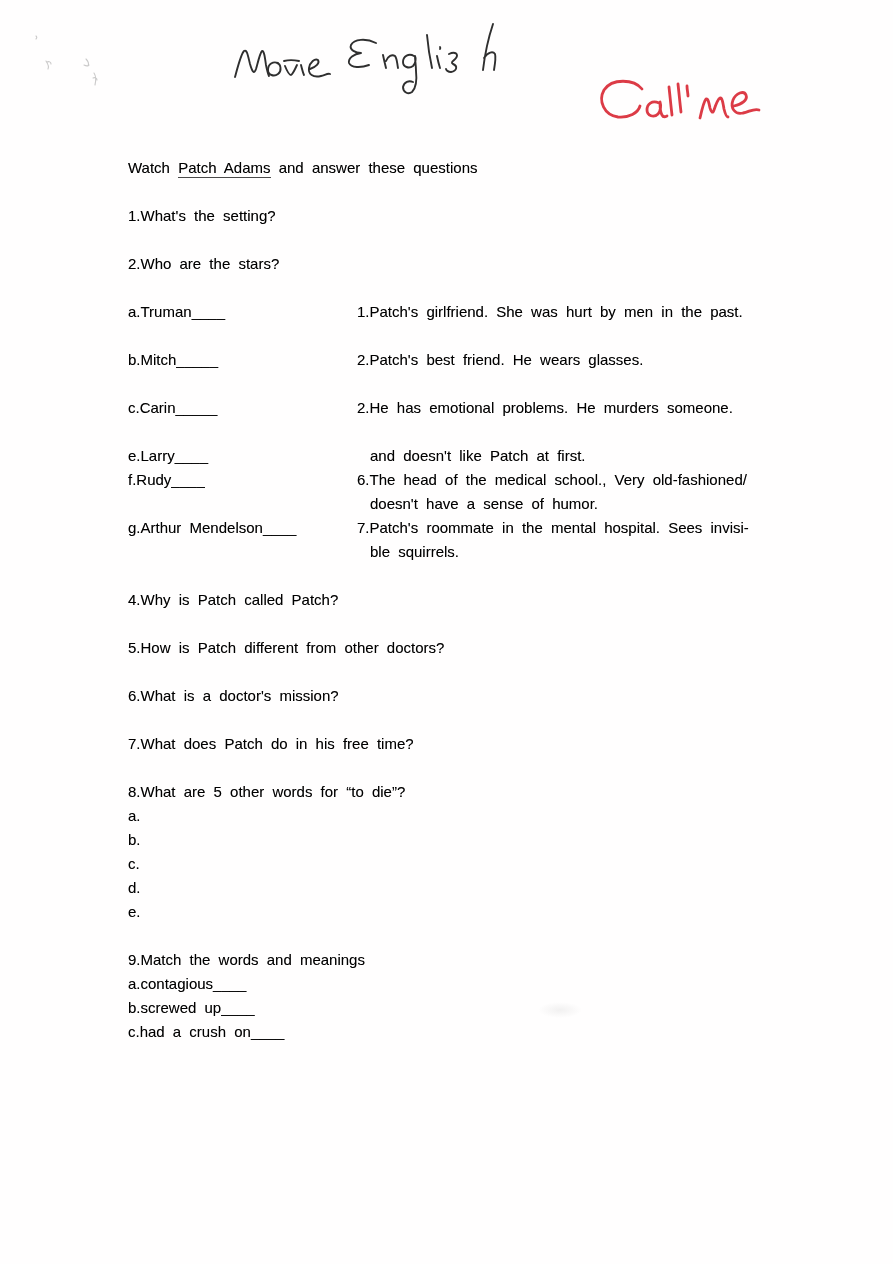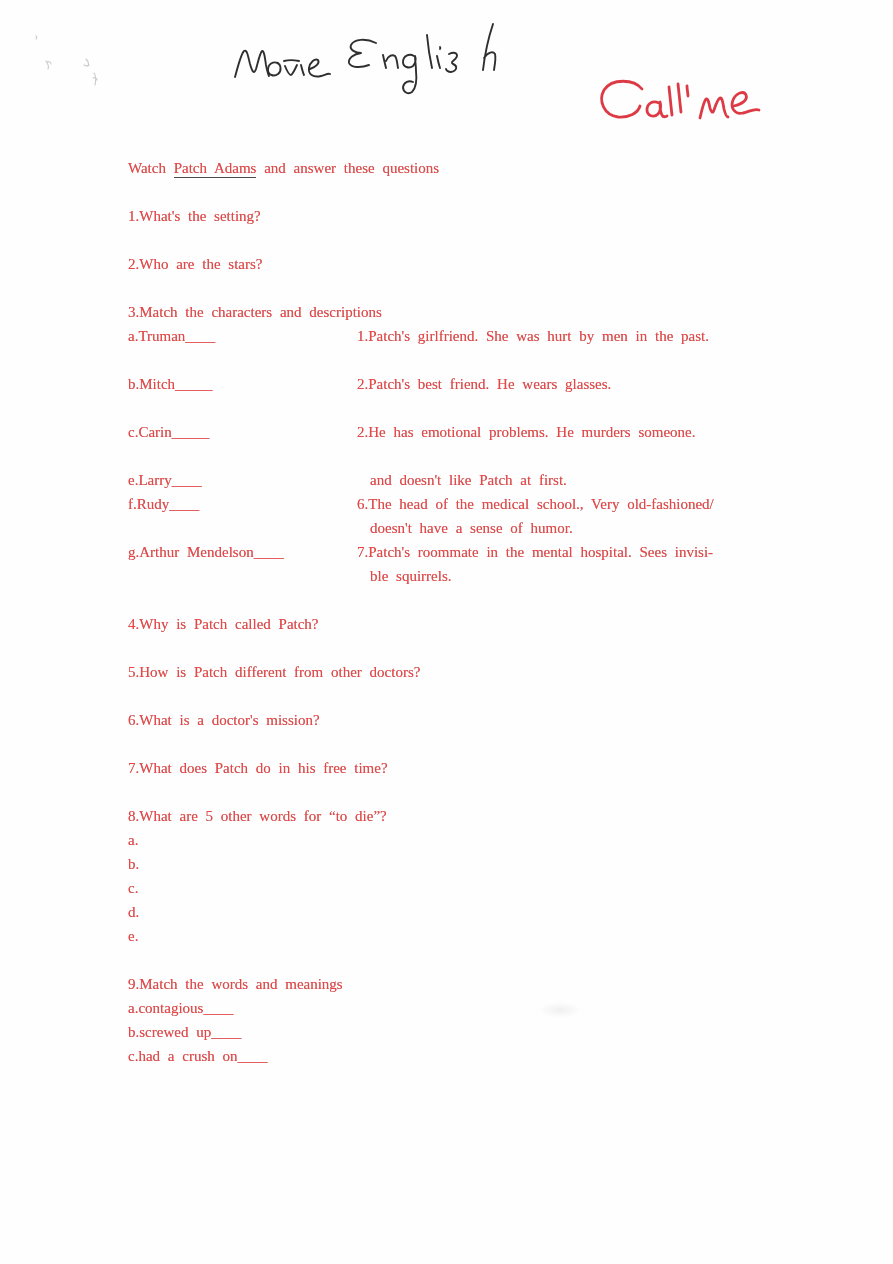--- a/index.html
+++ b/index.html
@@ -1,22 +1,22 @@
 <!DOCTYPE html>
 <html><head>
 <meta charset="utf-8">
 <style>
   html,body{margin:0;padding:0;background:#ffffff;}
   .page{
     position:relative;
     width:893px;height:1264px;
     background:#fffefe;
     overflow:hidden;
-    font-family:Liberation Serif, serif;
-    color:#ef4444;
+    font-family:Liberation Sans, sans-serif;
+    color:#000000;
   }
   .content{
     position:absolute;left:128px;top:156px;right:60px;
     font-size:15px;line-height:24px;word-spacing:4px;
     text-shadow:0 0 0.4px rgba(60,60,60,.45);
   }
   .line{white-space:nowrap;}
   .mb{margin-bottom:24px;}
   .ul{border-bottom:1px solid #4a4a4a;padding-bottom:1px;}
   .m-row{display:flex;align-items:flex-start;}
@@ -88,21 +88,20 @@
   </svg>
 
   <div class="faint-smudge"></div>
 
   <div class="content">
 
     <div class="line mb"><span>Watch </span><span class="ul">Patch Adams</span><span> and answer these questions</span></div>
 
     <div class="line mb">1.What's the setting?</div>
     <div class="line mb">2.Who are the stars?</div>
-    <div class="line">3.Match the characters and descriptions</div>
 
     <div class="m-row mb">
       <div class="m-left">a.Truman____</div>
       <div class="m-right">1.Patch's girlfriend. She was hurt by men in the past.</div>
     </div>
     <div class="m-row mb">
       <div class="m-left">b.Mitch_____</div>
       <div class="m-right">2.Patch's best friend. He wears glasses.</div>
     </div>
     <div class="m-row mb">

